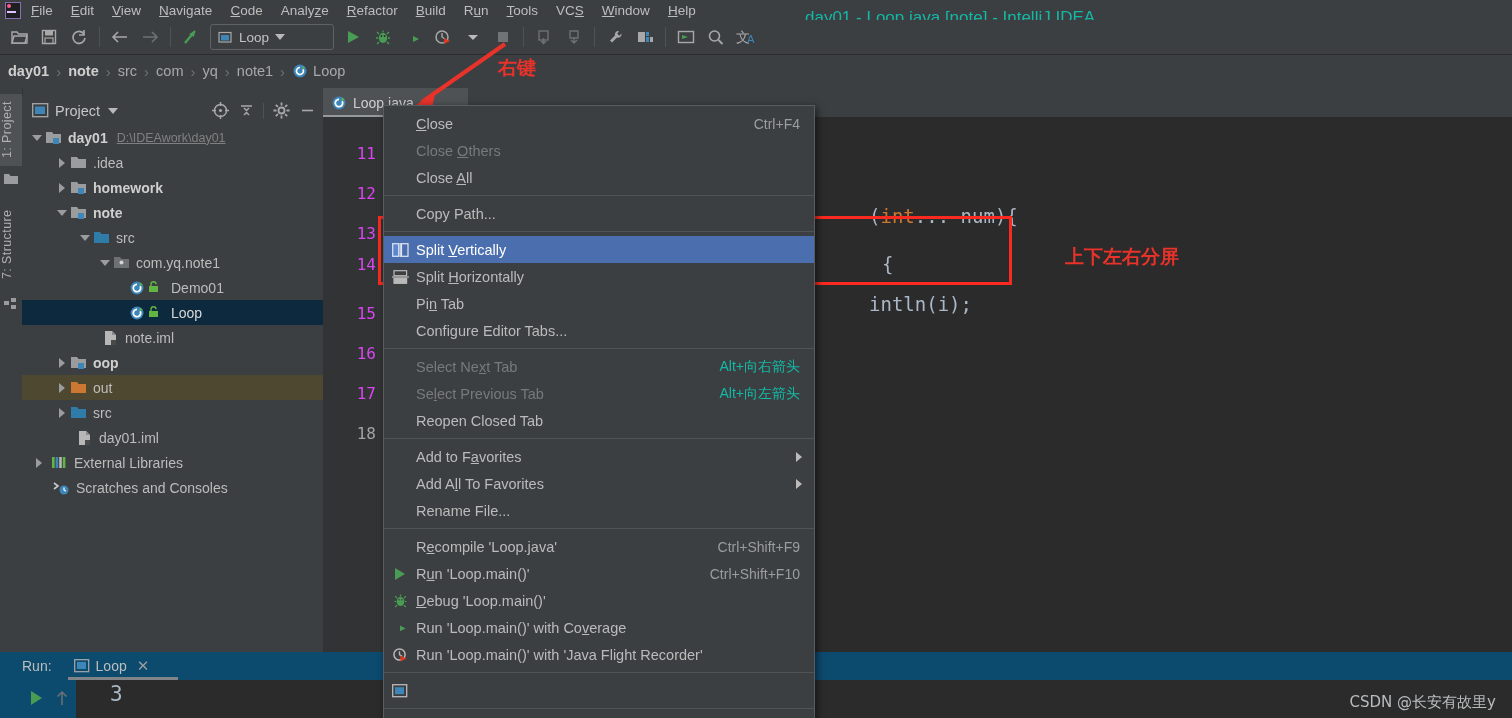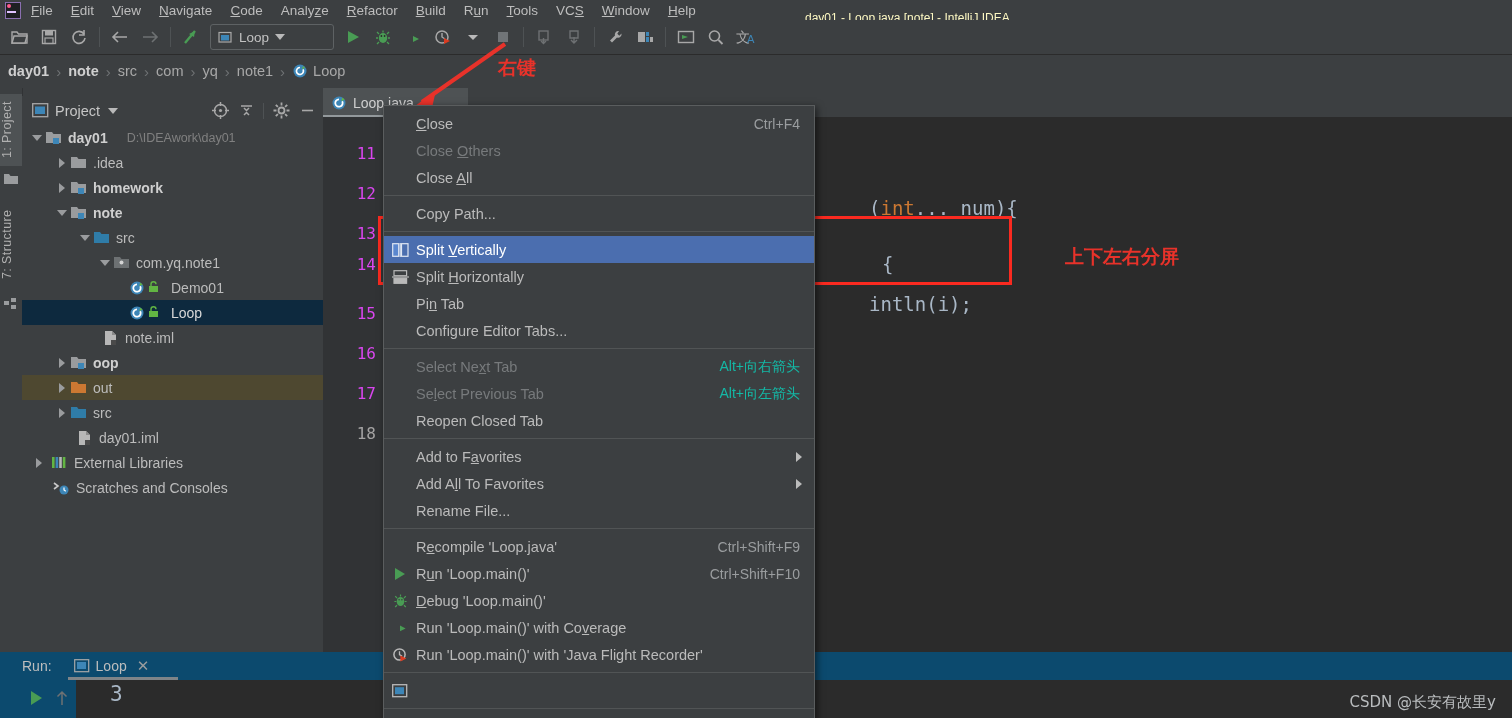--- a/index.html
+++ b/index.html
@@ -20,21 +20,21 @@
   .ij-logo{width:20px;height:18px;margin-left:2px;position:relative;flex:none;}
   .ij-logo .sq{position:absolute;left:3px;top:1px;width:14px;height:15px;background:#1e1f22;border:1px solid #8a6fb0;}
   .ij-logo .bar{position:absolute;left:5px;top:10px;width:9px;height:2px;background:#e0c3ff;}
   .ij-logo .dot{position:absolute;left:5px;top:3px;width:4px;height:4px;background:#ff5c8d;border-radius:50%;}
   .menubar .mi{
     padding:2px 9px;color:#bdbdbd;font-size:13.5px;white-space:nowrap;cursor:default;
   }
   .menubar .mi u{text-decoration:underline;}
   .wintitle{
     position:absolute;left:805px;top:8px;height:20px;line-height:20px;
-    color:#fef9c3;font-size:12px;white-space:nowrap;
+    color:#14b8a6;font-size:17px;white-space:nowrap;
   }
 
   
   .toolbar{
     position:absolute;left:0;top:20px;width:1512px;height:34px;
     background:#3c3f41;border-bottom:1px solid #2b2b2b;
     display:flex;align-items:center;
   }
   .tb{width:30px;height:30px;display:flex;align-items:center;justify-content:center;flex:none;}
   .tb svg{display:block;}
@@ -98,21 +98,21 @@
   .trow .arrow.closed::before{
     content:"";position:absolute;left:2px;top:1px;
     border-left:6px solid #9a9c9e;border-top:5px solid transparent;border-bottom:5px solid transparent;
   }
   .trow .arrow.open::before{
     content:"";position:absolute;left:0px;top:3px;
     border-top:6px solid #9a9c9e;border-left:5px solid transparent;border-right:5px solid transparent;
   }
   .trow .nm{margin-left:5px;}
   .trow .nm.b{font-weight:bold;color:#cfcfcf;}
-  .trow .path{margin-left:19px;color:#808080;font-size:12.5px;}
+  .trow .path{margin-left:9px;color:#808080;font-size:12.5px;text-decoration:underline;}
   .ticon{width:17px;height:15px;flex:none;margin-left:3px;position:relative;}
 
   
   .editorwrap{position:absolute;left:323px;top:88px;width:1189px;height:564px;background:#2b2b2b;}
   .tabstrip{position:absolute;left:0;top:0;width:1189px;height:29px;background:#3c3f41;}
   .etab{
     position:absolute;left:0;top:0;height:29px;width:137px;background:#4e5254;
     display:flex;align-items:center;padding-left:8px;gap:5px;
     color:#cfcfcf;font-size:14px;white-space:nowrap;
   }
@@ -620,21 +620,21 @@
       <div class="gnum" style="top:107px;">13</div>
       <div class="gnum" style="top:138px;text-align:right;">14</div>
       <div class="gnum" style="top:187px;">15</div>
       <div class="gnum" style="top:227px;">16</div>
       <div class="gnum" style="top:267px;">17</div>
       <div class="gnum cur" style="top:307px;">18</div>
     </div>
 
     <div class="codearea">
       <div class="caretbar" style="top:110px;"></div>
-      <div class="cline" style="left:484px;top:80px;"><span class="punct">(</span><span class="k">int</span><span class="punct">... </span><span style="color:#a9b7c6">num</span><span class="punct">){</span></div>
+      <div class="cline" style="left:484px;top:88px;"><span class="punct">(</span><span class="k">int</span><span class="punct">... </span><span style="color:#a9b7c6">num</span><span class="punct">){</span></div>
       <div class="cline" style="left:497px;top:136px;"><span class="punct">{</span></div>
       <div class="cline" style="left:484px;top:176px;">intln<span class="punct">(</span>i<span class="punct">);</span></div>
     </div>
   </div>
 
   <div class="redbox" style="left:378px;top:216px;width:628px;height:63px;"></div>
 
   <svg class="redarrow" style="left:392px;top:38px;" width="120" height="75">
     <path d="M113 6 L30 64" stroke="#e8322a" stroke-width="4" fill="none"></path>
     <path d="M18 72 L44 52 L40 70 Z" fill="#e8322a"></path>

